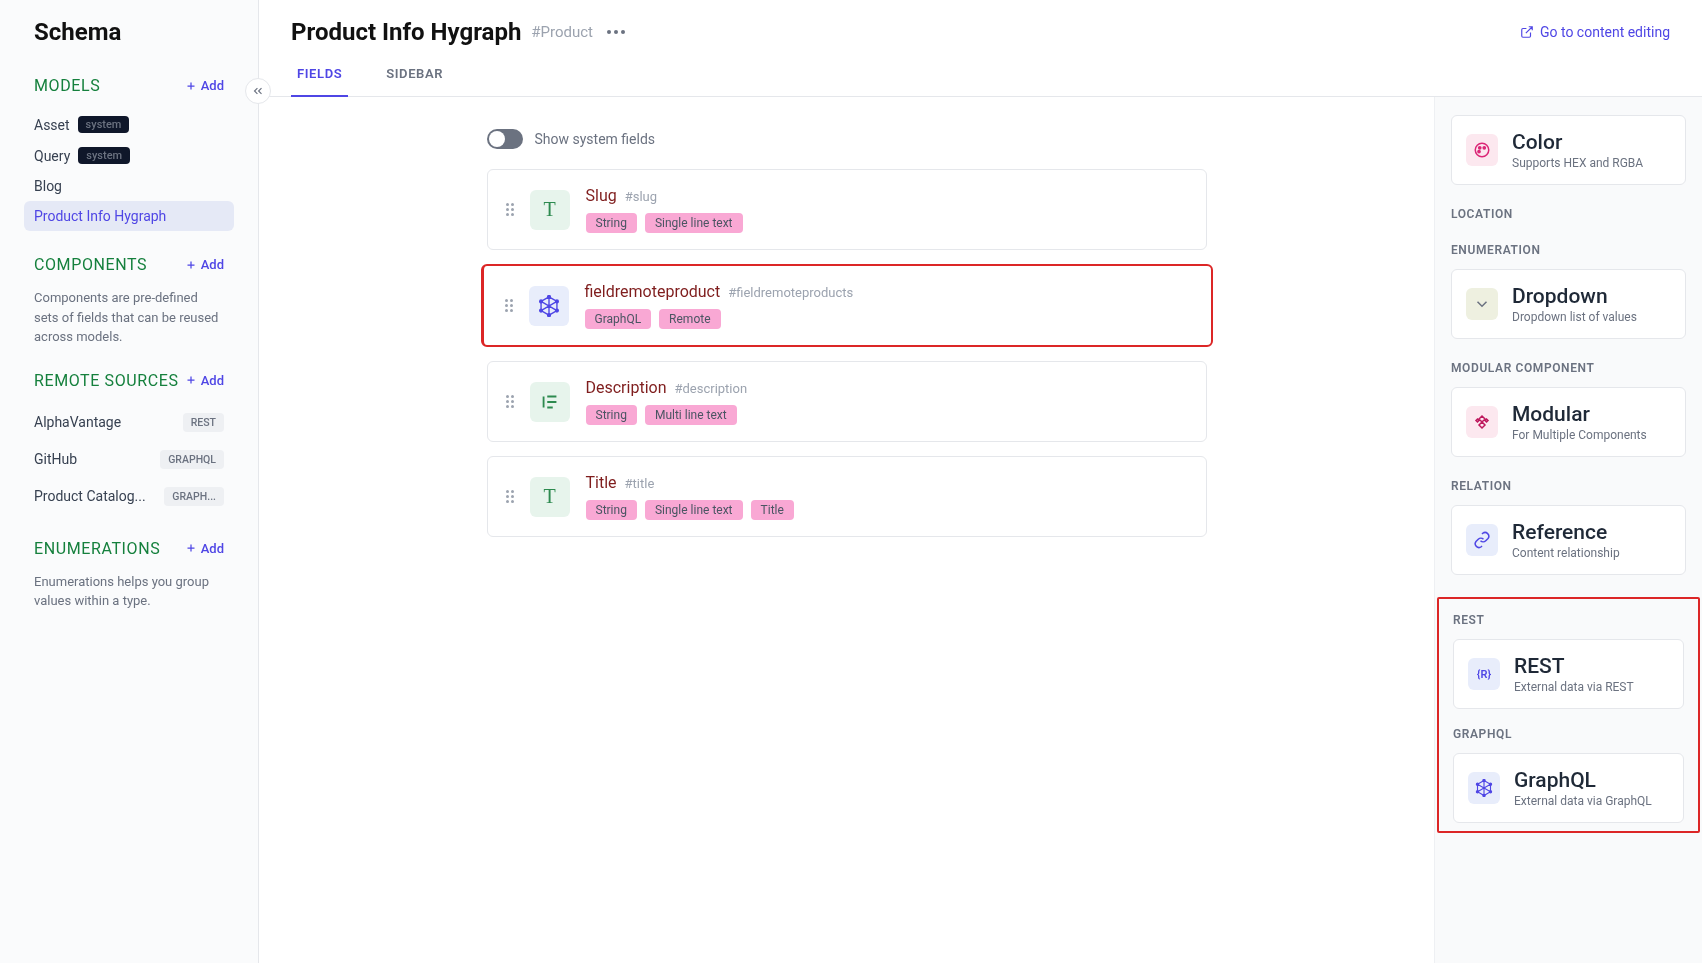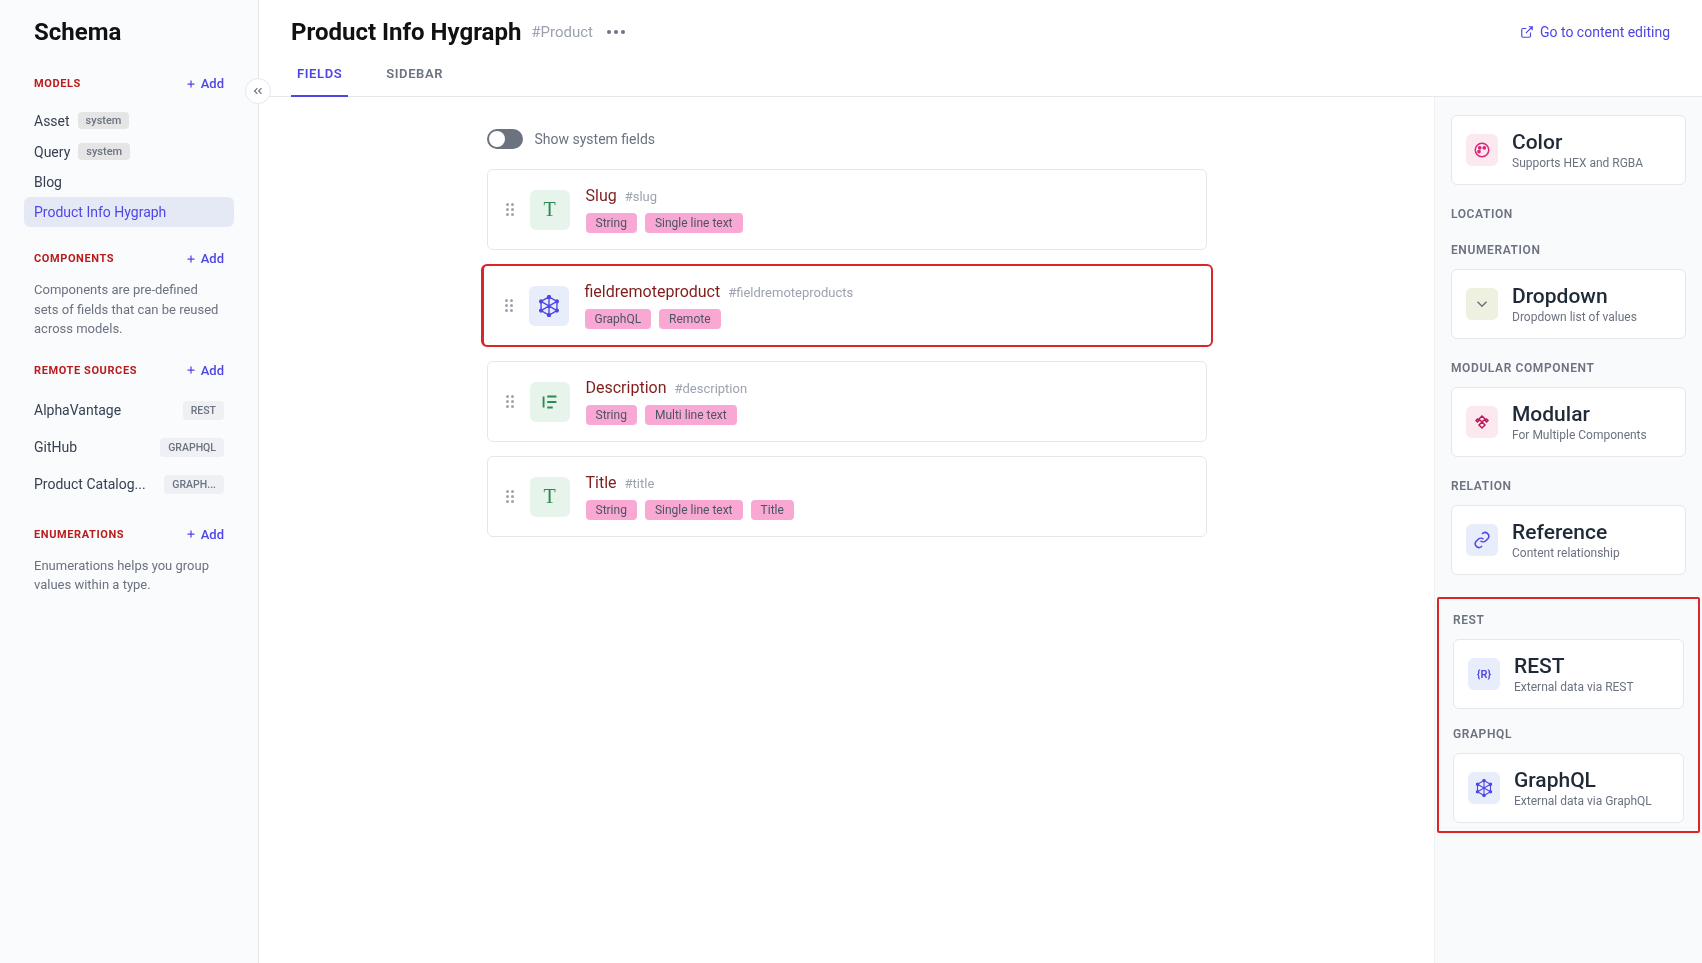--- a/index.html
+++ b/index.html
@@ -4,26 +4,26 @@
 <style>
 * { box-sizing: border-box; margin: 0; padding: 0; }
 body { font-family: -apple-system, BlinkMacSystemFont, "Segoe UI", Roboto, sans-serif; background: #fff; color: #1a1a1a; font-size: 14px; width: 1702px; height: 963px; overflow: hidden; }
 .container { display: flex; height: 100%; }
 
 
 .sidebar { width: 259px; border-right: 1px solid #e5e7eb; background: #fafbfc; padding: 18px 12px; position: relative; }
 .sidebar-title { font-size: 24px; font-weight: 700; padding: 0 22px 30px; color: #111; }
 .sidebar-section { padding: 0 22px 24px; }
 .sidebar-heading-row { display: flex; align-items: center; justify-content: space-between; margin-bottom: 14px; }
-.sidebar-heading { font-size: 11px; font-weight: 700; letter-spacing: 0.6px; color: #b91c1c; }
+.sidebar-heading { font-size: 16px; font-weight: 400; letter-spacing: 0.6px; color: #15803d; }
 .add-btn { display: flex; align-items: center; gap: 4px; color: #4f46e5; font-size: 13px; font-weight: 500; cursor: pointer; }
 .add-btn svg { width: 12px; height: 12px; }
 .model-item { display: flex; align-items: center; gap: 8px; padding: 7px 10px; margin: 0 -10px; border-radius: 6px; cursor: pointer; color: #374151; font-size: 14px; }
 .model-item.active { background: #e5e9f6; color: #4f46e5; }
-.badge { background: #e5e5e5; color: #6b7280; font-size: 11px; padding: 2px 8px; border-radius: 4px; font-weight: 500; }
+.badge { background: #0f172a; color: #6b7280; font-size: 11px; padding: 2px 8px; border-radius: 4px; font-weight: 500; }
 .sidebar-desc { font-size: 13px; color: #6b7280; line-height: 1.5; margin-top: 4px; }
 .remote-item { display: flex; align-items: center; justify-content: space-between; padding: 9px 0; cursor: pointer; font-size: 14px; color: #374151; }
 .remote-badge { background: #eef0f3; color: #6b7280; font-size: 10.5px; padding: 3px 8px; border-radius: 4px; font-weight: 500; max-width: 70px; overflow: hidden; text-overflow: ellipsis; white-space: nowrap; }
 .collapse-btn { position: absolute; right: -13px; top: 78px; width: 26px; height: 26px; border-radius: 50%; background: #fff; border: 1px solid #e5e7eb; display: flex; align-items: center; justify-content: center; cursor: pointer; z-index: 10; }
 .collapse-btn svg { width: 14px; height: 14px; color: #6b7280; }
 
 
 .main { flex: 1; display: flex; flex-direction: column; background: #fff; min-width: 0; }
 .main-header { padding: 18px 32px 0; border-bottom: 1px solid #e5e7eb; }
 .title-row { display: flex; align-items: center; justify-content: space-between; margin-bottom: 20px; }

